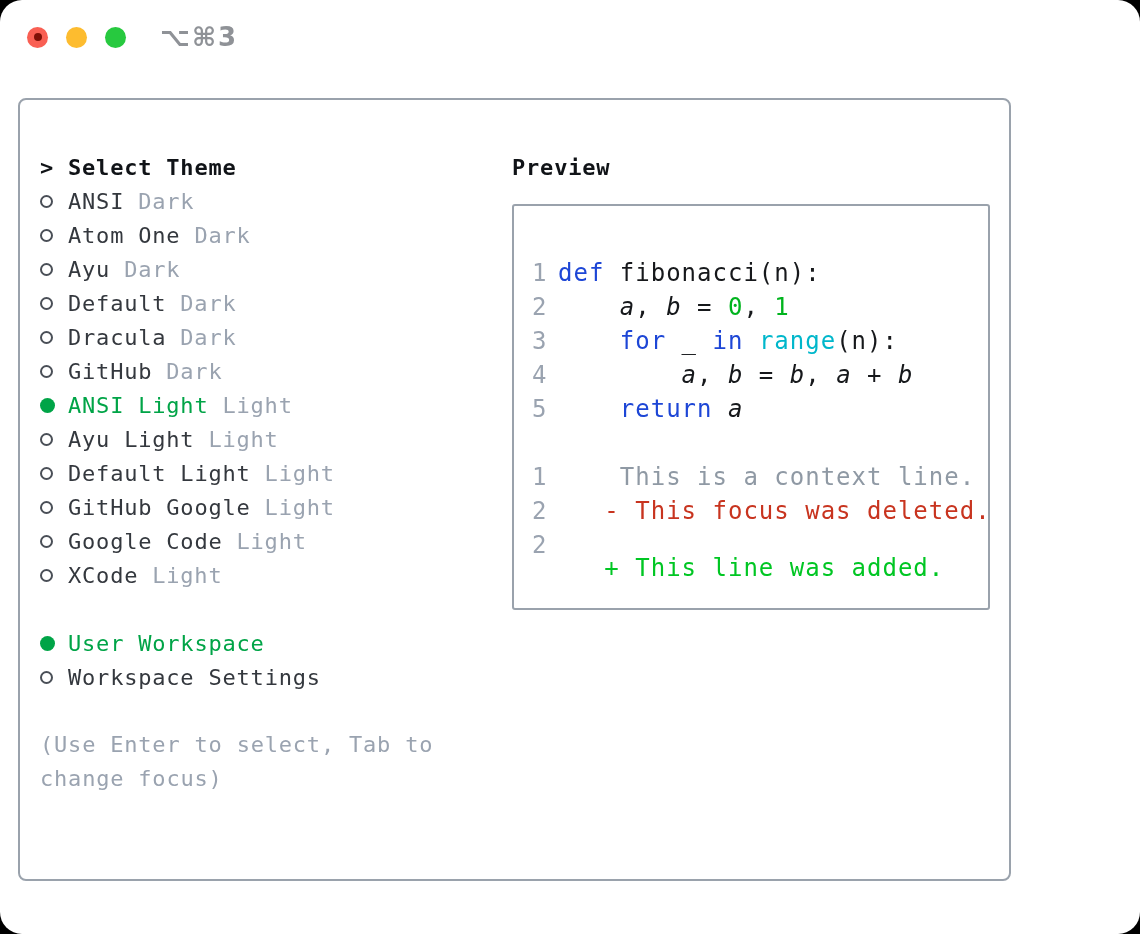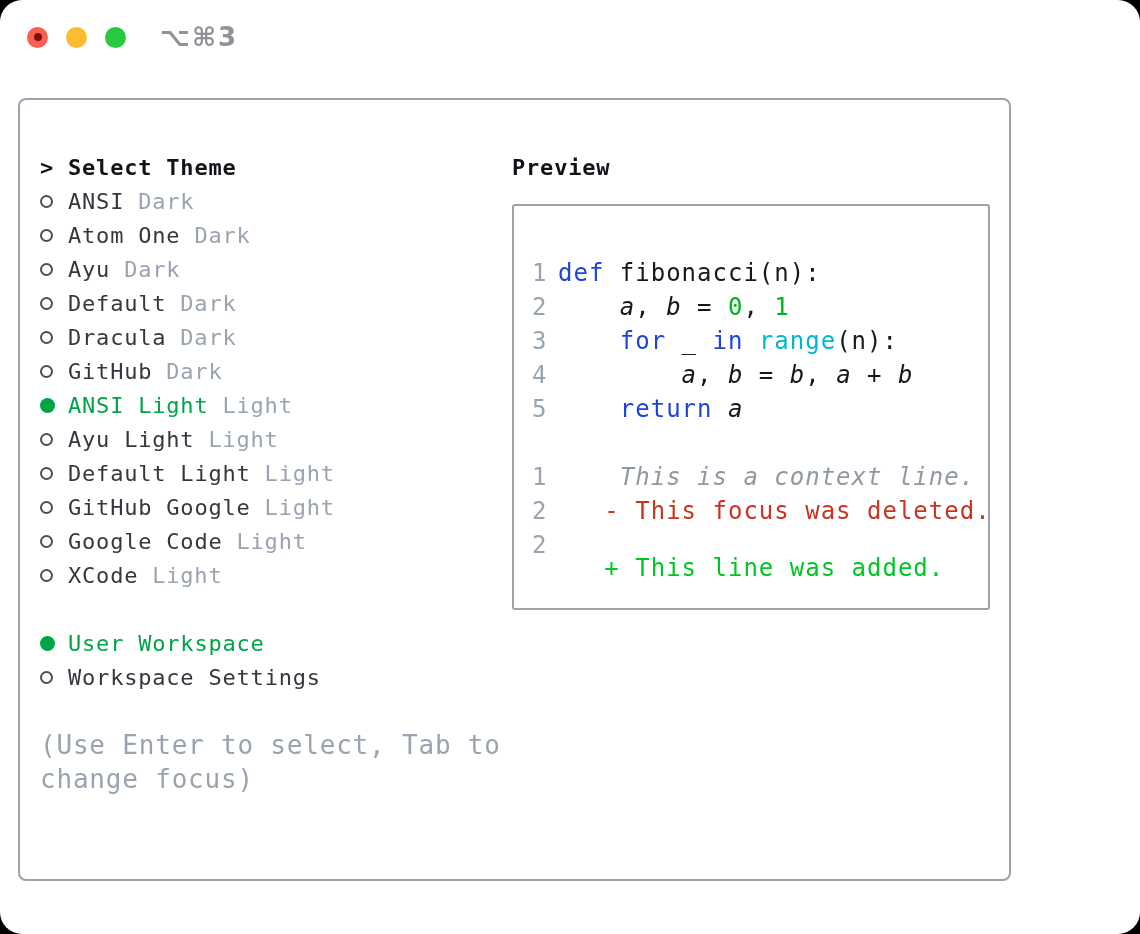--- a/index.html
+++ b/index.html
@@ -28,30 +28,30 @@
   .row{height:34px;display:flex;align-items:center;font-size:22px;letter-spacing:0.8px;color:var(--text-dark);white-space:pre;}
   .row.spacer{height:34px;}
   .marker{width:28px;display:flex;align-items:center;flex-shrink:0;}
   .prompt{font-weight:700;color:var(--header-black);}
   .header-label{font-weight:700;color:var(--header-black);}
   .circle{width:13px;height:13px;border:2px solid #4a4f57;border-radius:50%;}
   .circle.sel{width:15px;height:15px;border:none;background:var(--select-green);}
   .item-label{color:var(--text-dark);}
   .item-label.sel{color:var(--select-green);}
   .item-tag{color:var(--muted-gray);margin-left:14px;}
-  .help{font-size:26px;letter-spacing:0.8px;color:var(--muted-gray);line-height:34px;white-space:pre;}
+  .help{font-size:22px;letter-spacing:0.8px;color:var(--muted-gray);line-height:34px;white-space:pre;}
   .preview-box{margin-top:20px;width:478px;height:406px;border:2px solid var(--border-gray);border-radius:3px;background:#fff;padding:50px 0 0 18px;overflow:hidden;}
   .cl{height:34px;display:flex;align-items:center;font-size:24px;letter-spacing:1px;white-space:pre;color:var(--code-black);}
   .ln{display:inline-block;width:26px;color:var(--muted-gray);flex-shrink:0;}
   .seg-kw{color:var(--keyword-blue);}
   .seg-fn{color:var(--builtin-cyan);}
   .seg-nu{color:var(--number-green);}
   .seg-va{font-style:italic;color:var(--code-black);}
   .seg-pl{color:var(--code-black);}
-  .seg-ctx{color:var(--context-gray);font-style:italic;}
+  .seg-ctx{color:var(--context-gray);}
   .seg-del{color:var(--deleted-red);}
   .seg-add{color:var(--added-green);margin-top:45px;}
 </style>
 </head>
 <body>
 
 <div class="window">
   <div class="titlebar">
     <div class="traffic-lights">
       <span class="tl red">

